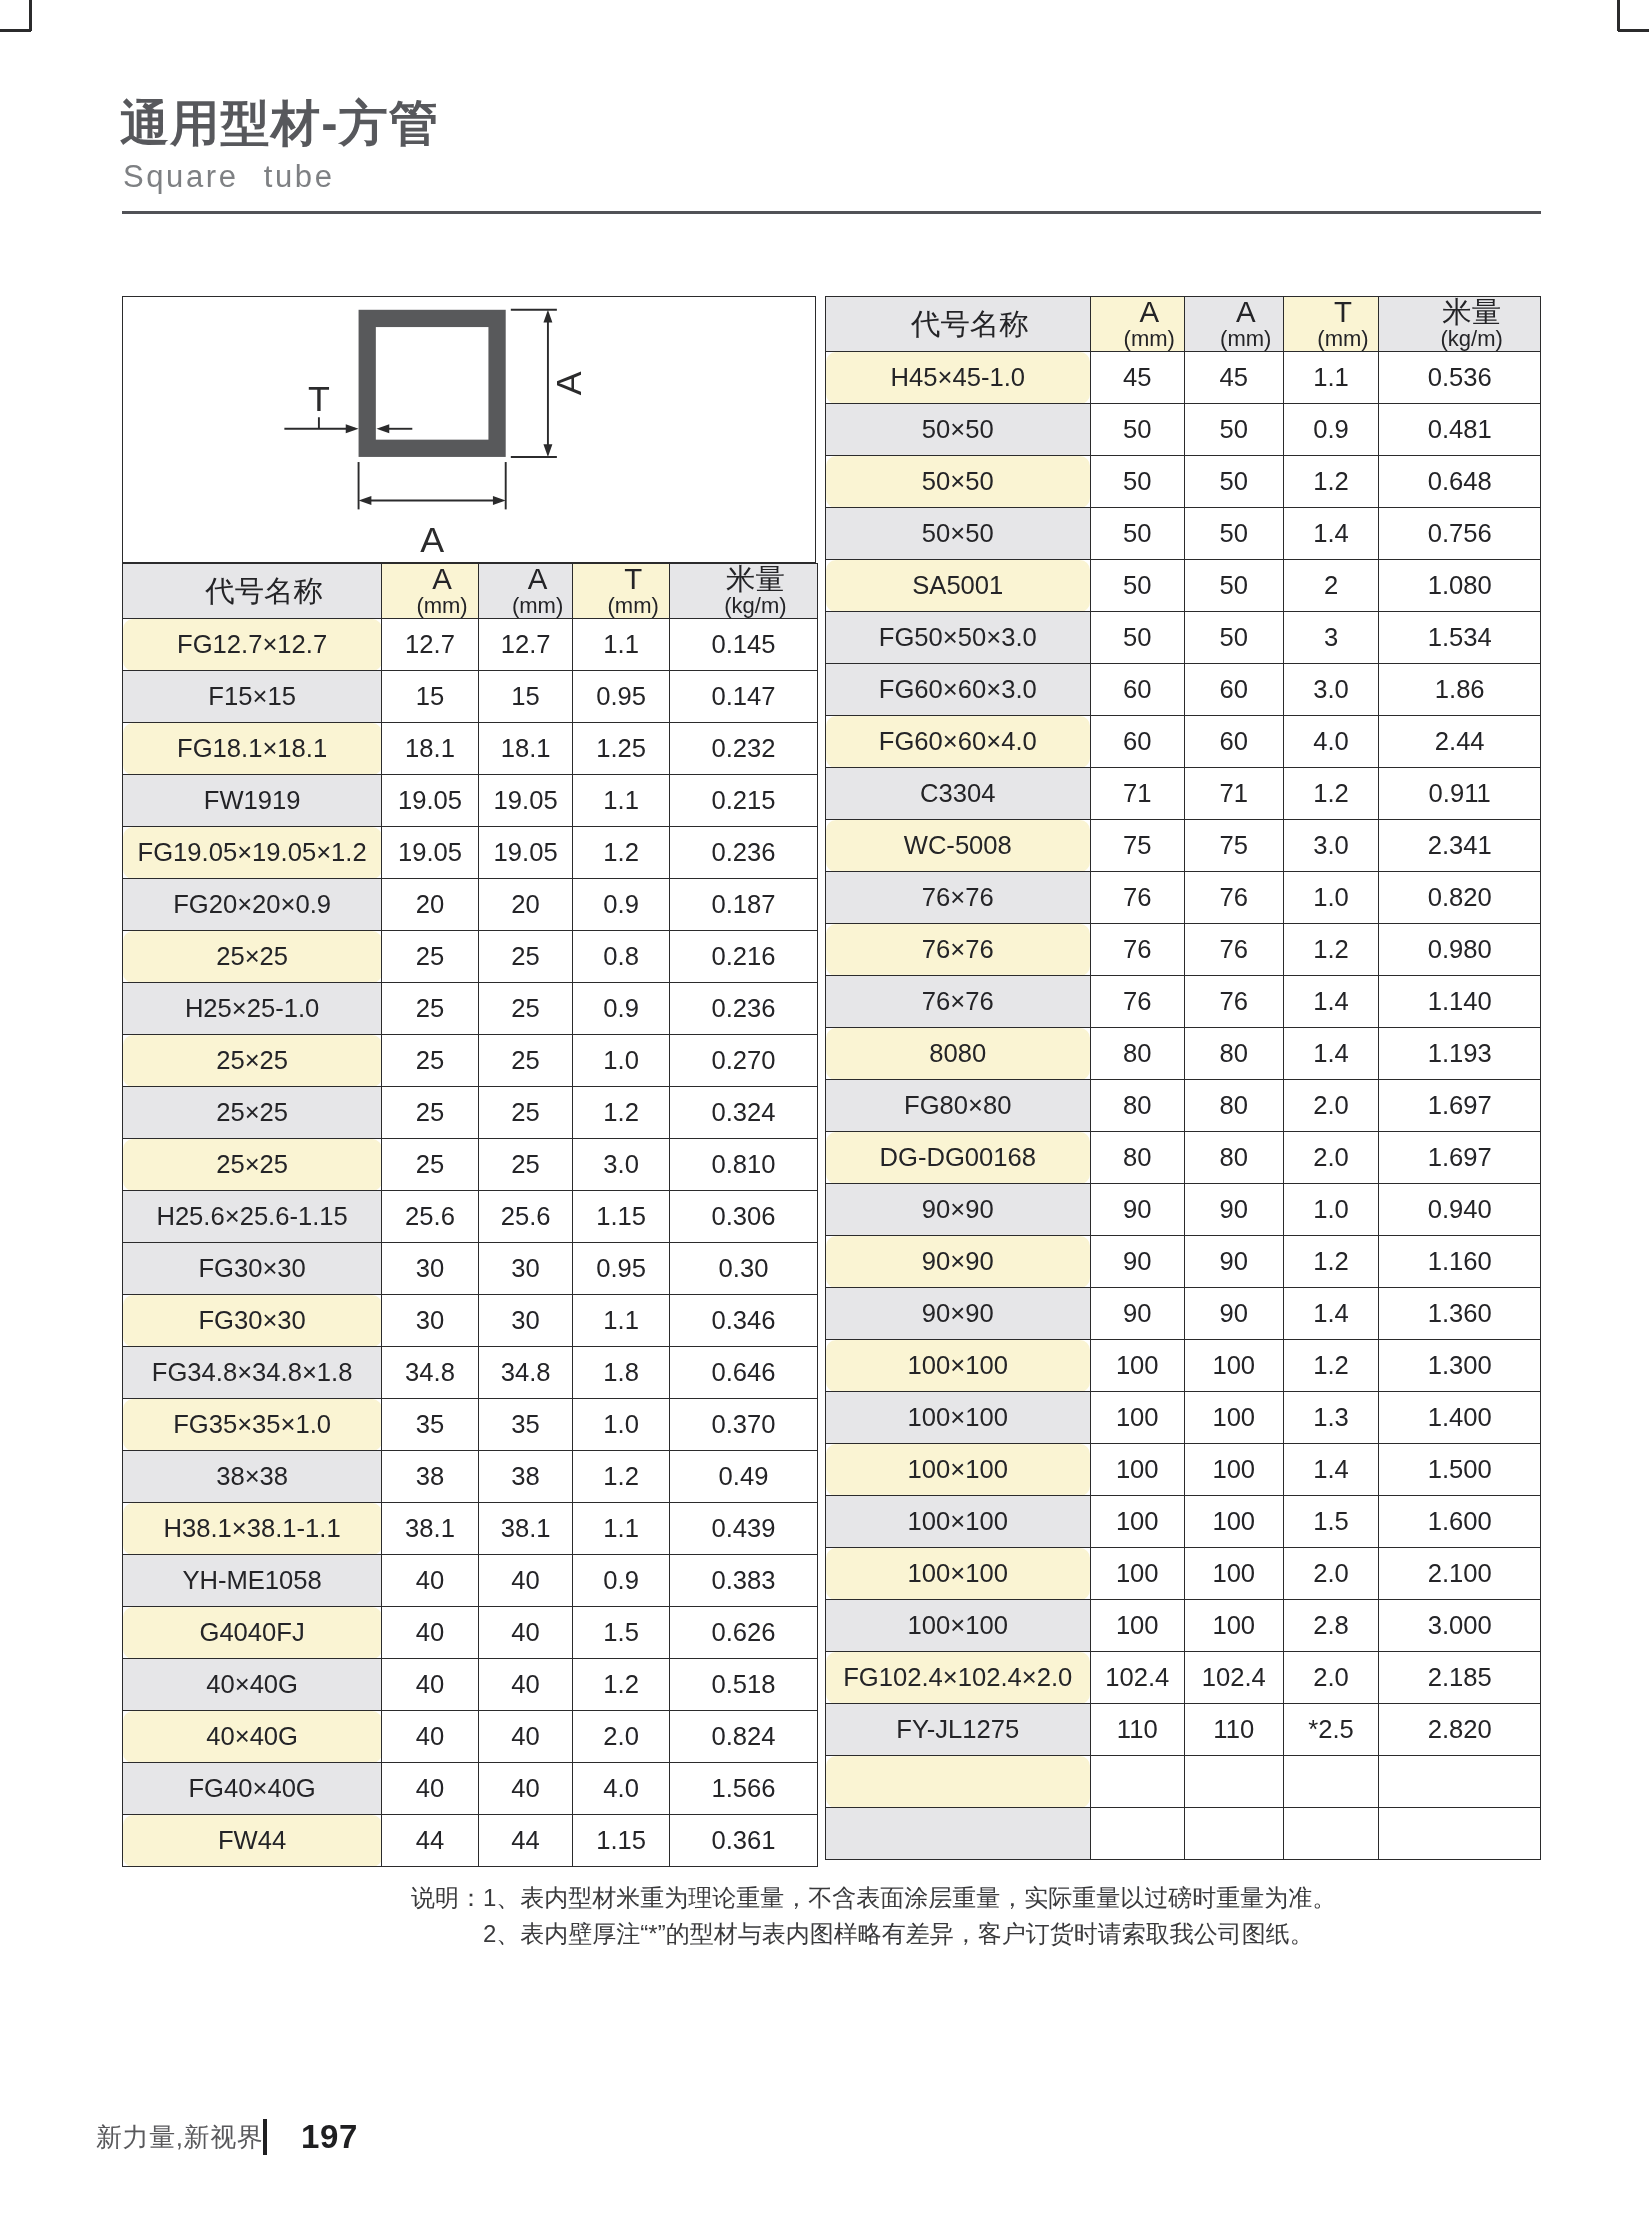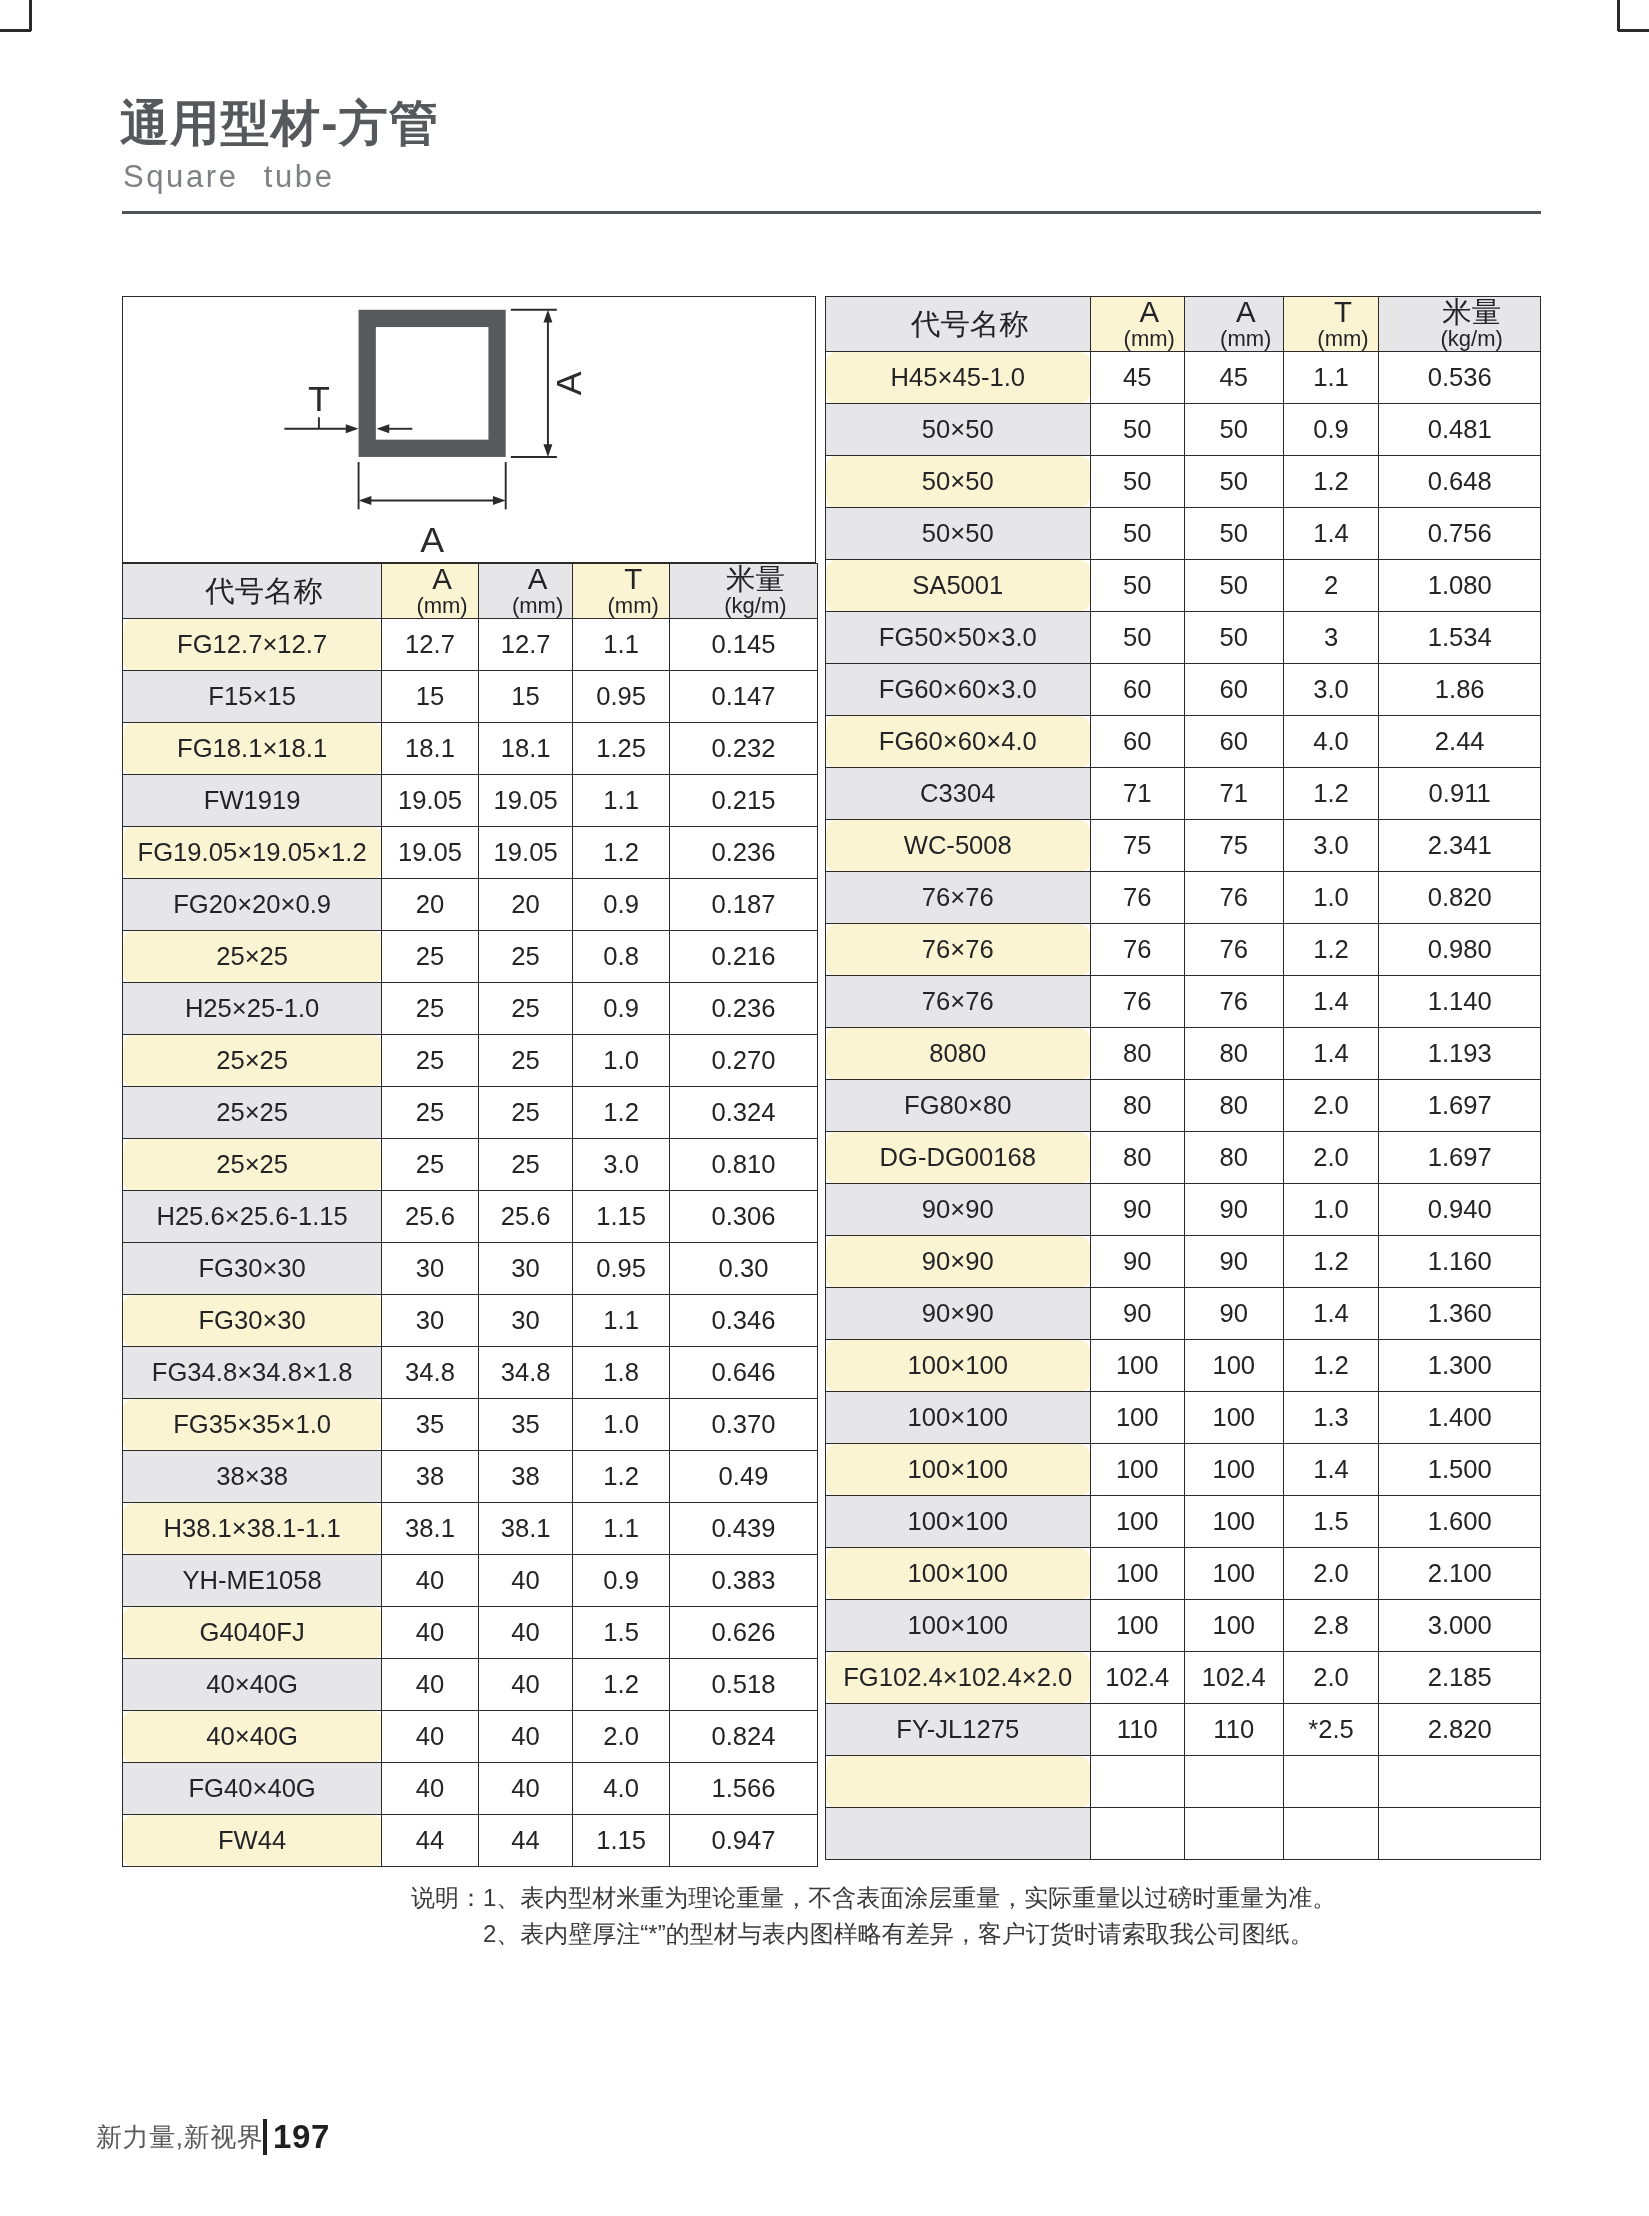--- a/index.html
+++ b/index.html
@@ -35,21 +35,21 @@
   td.n-g{background:#e6e6e8;}
   td.n-y{background:#faf4d3;border-radius:10px;}
 
   .notes{position:absolute;left:411px;top:1880px;font-size:24px;color:#3a3a3c;display:flex;line-height:1.5;}
   .notes .prefix{white-space:nowrap;}
   .notes .line{white-space:nowrap;}
 
   .footer{position:absolute;left:96px;top:2118px;display:flex;align-items:center;}
   .footer .slogan{font-size:26px;color:#59595c;letter-spacing:0.6px;}
   .footer .divider{width:3.2px;height:36px;background:#1f1f21;margin-right:6.4px;}
-  .footer .pagenum{font-size:33px;font-weight:bold;color:#1f1f21;letter-spacing:0.6px;}
+  .footer .pagenum{font-size:33px;font-weight:bold;color:#1f1f21;letter-spacing:0.6px;margin-left:28px;}
 
   svg text{fill:#2b2b2c;}
   svg line{stroke:#2b2b2c;stroke-width:3;}
   svg polygon.arrow{fill:#2b2b2c;}
 </style>
 </head>
 <body>
 
 <div class="crop tl-v"></div>
 <div class="crop tl-h"></div>
@@ -283,21 +283,21 @@
               <td class="val">40</td>
               <td class="val">40</td>
               <td class="val">4.0</td>
               <td class="val">1.566</td>
             </tr>
             <tr>
               <td class="n-y">FW44</td>
               <td class="val">44</td>
               <td class="val">44</td>
               <td class="val">1.15</td>
-              <td class="val">0.947</td>
+              <td class="val">0.361</td>
             </tr>
           </tbody>
       </table>
     </div>
   </div>
 
   <div class="right-panel">
     <table class="spec">
       <colgroup>
         <col style="width:37%">

